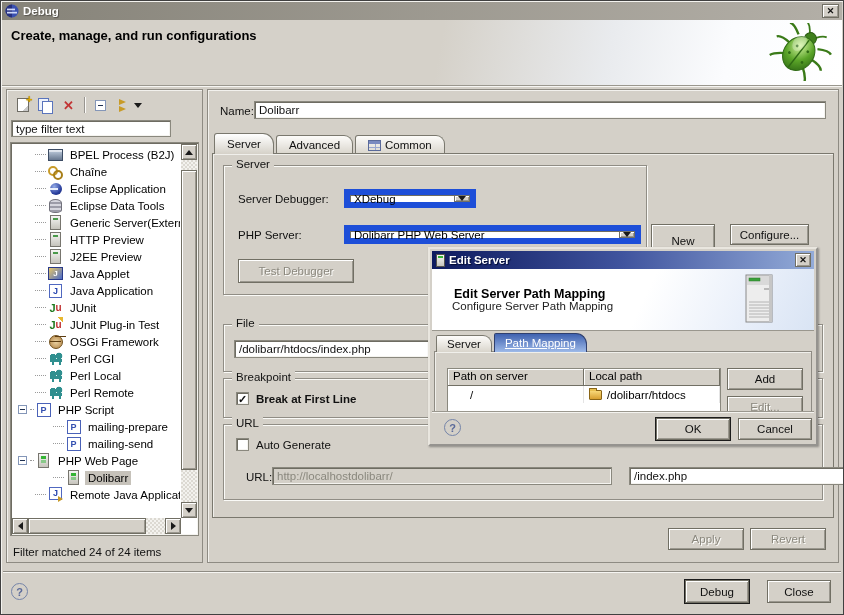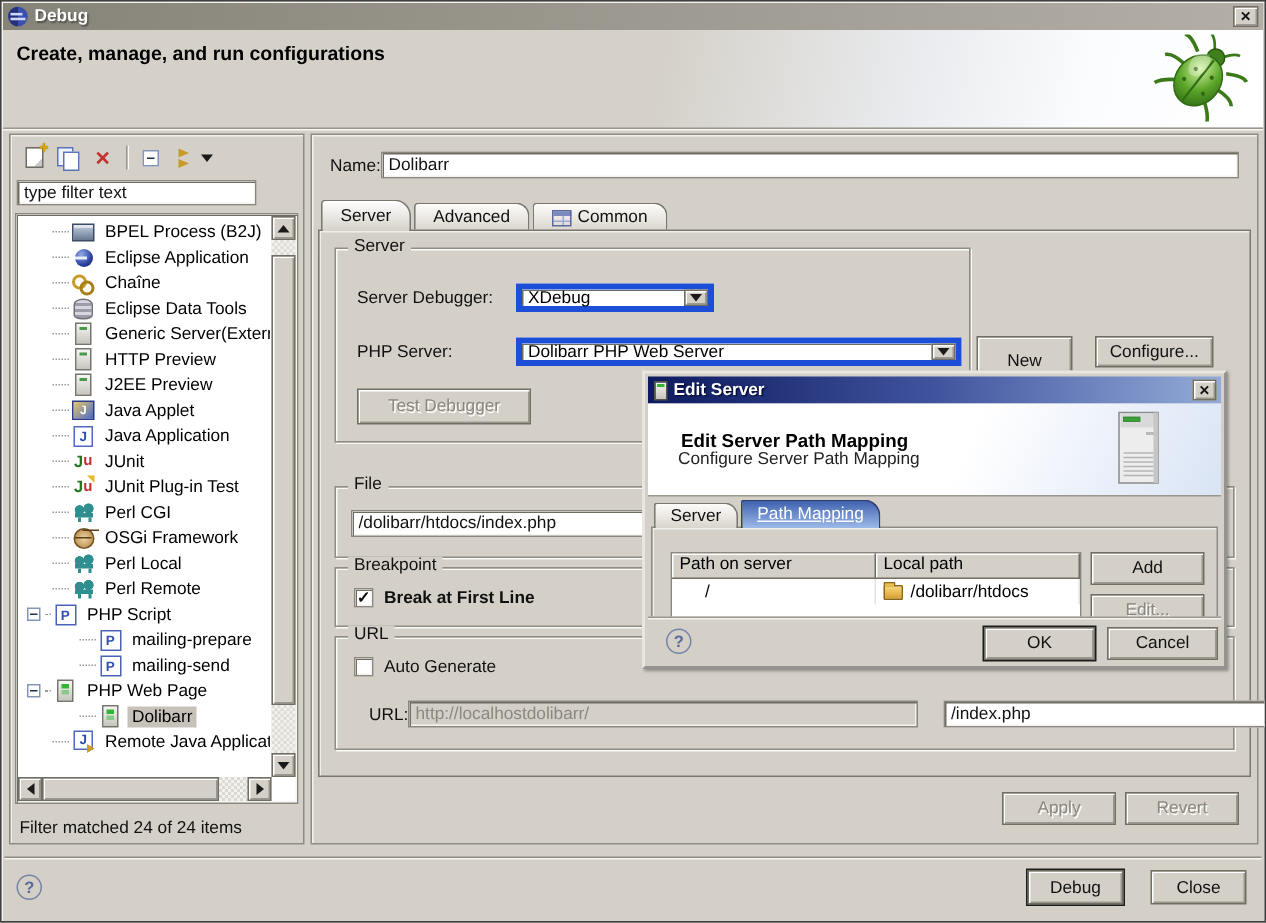--- a/index.html
+++ b/index.html
@@ -11,21 +11,21 @@
   .btn{position:absolute;display:flex;align-items:center;justify-content:center;font-size:11.5px;color:#111;
        background:#d4d0c8;border:1px solid #716f64;box-shadow:inset 1px 1px 0 #ffffff, inset -1px -1px 0 #9a978e;cursor:default;}
   .btn.default{outline:1.5px solid #1c1c1c;}
   .btn.disabled{color:#8b887e;text-shadow:1px 1px 0 #fdfdfb;}
   .fieldset{position:absolute;border:1px solid #908d85;box-shadow:1px 1px 0 #fafaf7, inset 1px 1px 0 #fafaf7;}
   .legend{position:absolute;top:-8px;left:8px;background:#d4d0c8;padding:0 4px;font-size:11.5px;color:#111;}
   .lbl{position:absolute;font-size:11.5px;color:#111;white-space:nowrap;}
   .tinput{position:absolute;font-size:11.5px;color:#111;background:#fff;border:1px solid #8a887e;
           box-shadow:inset 1px 1px 0 #6e6c62, inset -1px -1px 0 #f5f4f0;padding:1px 4px;}
   input.tinput{outline:none;}
-  .combo{position:absolute;background:#fff;border:4px solid #1d4ed8;box-shadow:inset 1px 1px 0 #6e6c62;
+  .combo{position:absolute;background:#fff;border:6px solid #1d4ed8;box-shadow:inset 1px 1px 0 #6e6c62;
          display:flex;align-items:center;}
   .combo .val{flex:1;font-size:11.5px;padding:0 4px;white-space:nowrap;overflow:hidden;}
   .combo .drop{width:16px;align-self:stretch;background:#d4d0c8;border:1px solid #716f64;
          box-shadow:inset 1px 1px 0 #fff, inset -1px -1px 0 #9a978e;display:flex;align-items:center;justify-content:center;}
   .tri-down{width:0;height:0;border-left:4px solid transparent;border-right:4px solid transparent;border-top:5px solid #1a1a1a;}
   .tri-up{width:0;height:0;border-left:4px solid transparent;border-right:4px solid transparent;border-bottom:5px solid #1a1a1a;}
   .tri-left{width:0;height:0;border-top:4px solid transparent;border-bottom:4px solid transparent;border-right:5px solid #1a1a1a;}
   .tri-right{width:0;height:0;border-top:4px solid transparent;border-bottom:4px solid transparent;border-left:5px solid #1a1a1a;}
   .cb{position:absolute;width:13px;height:13px;background:#fff;border:1px solid #8a887e;
       box-shadow:inset 1px 1px 0 #6e6c62, inset -1px -1px 0 #f5f4f0;display:flex;align-items:center;justify-content:center;
@@ -264,34 +264,34 @@
           <div class="trow" data-indent="1">
 
             <span class="stub"></span>
             <span class="ticon" data-icon="bpel-icon"></span>
             <span class="tlabel">BPEL Process (B2J)</span>
           </div>
 
           <div class="trow" data-indent="1">
 
             <span class="stub"></span>
+            <span class="ticon" data-icon="chain-icon"></span>
+            <span class="tlabel">Chaîne</span>
+          </div>
+
+          <div class="trow" data-indent="1">
+
+            <span class="stub"></span>
             <span class="ticon" data-icon="eclipse-icon"></span>
             <span class="tlabel">Eclipse Application</span>
           </div>
 
           <div class="trow" data-indent="1">
 
             <span class="stub"></span>
-            <span class="ticon" data-icon="chain-icon"></span>
-            <span class="tlabel">Chaîne</span>
-          </div>
-
-          <div class="trow" data-indent="1">
-
-            <span class="stub"></span>
             <span class="ticon" data-icon="database-icon"></span>
             <span class="tlabel">Eclipse Data Tools</span>
           </div>
 
 
           <div class="trow" data-indent="1">
 
             <span class="stub"></span>
             <span class="ticon" data-icon="server-icon"></span>
             <span class="tlabel">Generic Server(External La</span>
@@ -335,29 +335,29 @@
           <div class="trow" data-indent="1">
 
             <span class="stub"></span>
             <span class="ticon" data-icon="junit-plugin-icon"></span>
             <span class="tlabel">JUnit Plug-in Test</span>
           </div>
 
           <div class="trow" data-indent="1">
 
             <span class="stub"></span>
+            <span class="ticon" data-icon="osgi-icon"></span>
+            <span class="tlabel">OSGi Framework</span>
+          </div>
+
+          <div class="trow" data-indent="1">
+
+            <span class="stub"></span>
             <span class="ticon" data-icon="perl-icon"></span>
             <span class="tlabel">Perl CGI</span>
-          </div>
-
-          <div class="trow" data-indent="1">
-
-            <span class="stub"></span>
-            <span class="ticon" data-icon="osgi-icon"></span>
-            <span class="tlabel">OSGi Framework</span>
           </div>
 
           <div class="trow" data-indent="1">
 
             <span class="stub"></span>
             <span class="ticon" data-icon="perl-icon"></span>
             <span class="tlabel">Perl Local</span>
           </div>
 
           <div class="trow" data-indent="1">

